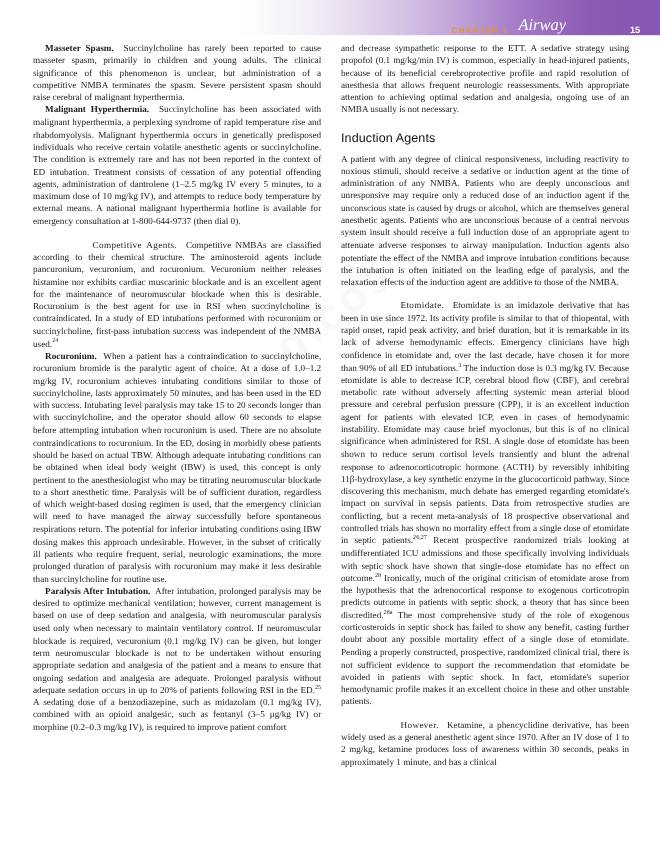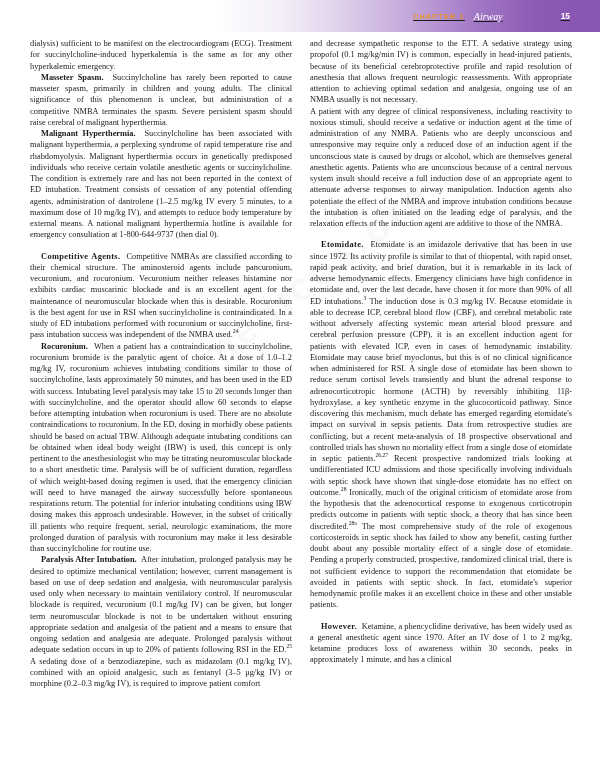--- a/index.html
+++ b/index.html
@@ -32,38 +32,37 @@
                 #a379c6 79%,
                 #8d5bb5 89%,
                 #8755b2 100%);
   }
   .header-inner {
     position: absolute;
     right: 0;
     top: 0;
     height: 32px;
     display: flex;
-    align-items: center;
+    align-items: flex-end;
     justify-content: flex-end;
     gap: 0;
-    padding-right: 16px;
-    text-decoration: underline;
+    padding-right: 4px;
   }
   .hdr-chapter {
     font-family: "Liberation Sans", sans-serif;
     font-weight: bold;
     font-size: 7.4px;
     letter-spacing: 1.1px;
     color: #e8922a;
     text-transform: uppercase;
   }
   .hdr-title {
     font-family: "Liberation Serif", serif;
     font-style: italic;
-    font-size: 10px;
+    font-size: 15px;
     color: #ffffff;
     margin-left: 9px;
   }
   .hdr-pageno {
     font-family: "Liberation Sans", sans-serif;
     font-weight: bold;
     font-size: 8.4px;
     color: #ffffff;
     margin-left: 58px;
     margin-right: 14px;
@@ -114,22 +113,23 @@
     hyphens: manual;
     -webkit-hyphens: manual;
   }
   p.indent { text-indent: 11px; }
   p.noindent { text-indent: 0; }
 
   .run-in-italic {
     font-weight: bold;
   }
   .run-in-bold {
-    font-weight: bold;
+    font-weight: normal;
     letter-spacing: 0.35px;
+    margin-left: 43px;
   }
   sup {
     font-size: 5.6px;
     vertical-align: super;
     line-height: 0;
   }
 
   h2.section-head {
     font-family: "Liberation Sans", sans-serif;
     font-weight: normal;
@@ -150,40 +150,40 @@
     <span class="hdr-pageno">15</span>
   </div>
 </div>
 
 <div class="watermark">booksmedicos.org</div>
 
 <div class="page">
 
   <div class="col">
 
-    <p class="noindent"><span>dialysis) sufficient to be manifest on the electrocardiogram (ECG). Treatment for succinylcholine-induced hyperkalemia is the same as for any other hyperkalemic emergency.</span></p>
 
     <p class="indent"><span class="run-in-italic">Masseter Spasm.</span>&nbsp; <span>Succinylcholine has rarely been reported to cause masseter spasm, primarily in children and young adults. The clinical significance of this phenomenon is unclear, but administration of a competitive NMBA terminates the spasm. Severe persistent spasm should raise cerebral of malignant hyperthermia.</span></p>
 
     <p class="indent"><span class="run-in-italic">Malignant Hyperthermia.</span>&nbsp; <span>Succinylcholine has been associated with malignant hyperthermia, a perplexing syndrome of rapid temperature rise and rhabdomyolysis. Malignant hyperthermia occurs in genetically predisposed individuals who receive certain volatile anesthetic agents or succinylcholine. The condition is extremely rare and has not been reported in the context of ED intubation. Treatment consists of cessation of any potential offending agents, administration of dantrolene (1–2.5 mg/kg IV every 5 minutes, to a maximum dose of 10 mg/kg IV), and attempts to reduce body temperature by external means. A national malignant hyperthermia hotline is available for emergency consultation at 1-800-644-9737 (then dial 0).</span></p>
 
     <div class="gap-md"></div>
 
     <p class="indent"><span class="run-in-bold">Competitive Agents.</span>&nbsp; <span>Competitive NMBAs are classified according to their chemical structure. The aminosteroid agents include pancuronium, vecuronium, and rocuronium. Vecuronium neither releases histamine nor exhibits cardiac muscarinic blockade and is an excellent agent for the maintenance of neuromuscular blockade when this is desirable. Rocuronium is the best agent for use in RSI when succinylcholine is contraindicated. In a study of ED intubations performed with rocuronium or succinylcholine, first-pass intubation success was independent of the NMBA used.</span><sup>24</sup></p>
 
     <p class="indent"><span class="run-in-italic">Rocuronium.</span>&nbsp; <span>When a patient has a contraindication to succinylcholine, rocuronium bromide is the paralytic agent of choice. At a dose of 1.0–1.2 mg/kg IV, rocuronium achieves intubating conditions similar to those of succinylcholine, lasts approximately 50 minutes, and has been used in the ED with success. Intubating level paralysis may take 15 to 20 seconds longer than with succinylcholine, and the operator should allow 60 seconds to elapse before attempting intubation when rocuronium is used. There are no absolute contraindications to rocuronium. In the ED, dosing in morbidly obese patients should be based on actual TBW. Although adequate intubating conditions can be obtained when ideal body weight (IBW) is used, this concept is only pertinent to the anesthesiologist who may be titrating neuromuscular blockade to a short anesthetic time. Paralysis will be of sufficient duration, regardless of which weight-based dosing regimen is used, that the emergency clinician will need to have managed the airway successfully before spontaneous respirations return. The potential for inferior intubating conditions using IBW dosing makes this approach undesirable. However, in the subset of critically ill patients who require frequent, serial, neurologic examinations, the more prolonged duration of paralysis with rocuronium may make it less desirable than succinylcholine for routine use.</span></p>
 
     <p class="indent"><span class="run-in-italic">Paralysis After Intubation.</span>&nbsp; <span>After intubation, prolonged paralysis may be desired to optimize mechanical ventilation; however, current management is based on use of deep sedation and analgesia, with neuromuscular paralysis used only when necessary to maintain ventilatory control. If neuromuscular blockade is required, vecuronium (0.1 mg/kg IV) can be given, but longer term neuromuscular blockade is not to be undertaken without ensuring appropriate sedation and analgesia of the patient and a means to ensure that ongoing sedation and analgesia are adequate. Prolonged paralysis without adequate sedation occurs in up to 20% of patients following RSI in the ED.</span><sup>25</sup> <span>A sedating dose of a benzodiazepine, such as midazolam (0.1 mg/kg IV), combined with an opioid analgesic, such as fentanyl (3–5 μg/kg IV) or morphine (0.2–0.3 mg/kg IV), is required to improve patient comfort</span></p>
 
   </div>
 
   <div class="col">
 
     <p class="noindent"><span>and decrease sympathetic response to the ETT. A sedative strategy using propofol (0.1 mg/kg/min IV) is common, especially in head-injured patients, because of its beneficial cerebroprotective profile and rapid resolution of anesthesia that allows frequent neurologic reassessments. With appropriate attention to achieving optimal sedation and analgesia, ongoing use of an NMBA usually is not necessary.</span></p>
 
+    <h2 class="section-head">Induction Agents</h2>
 
     <p class="noindent"><span>A patient with any degree of clinical responsiveness, including reactivity to noxious stimuli, should receive a sedative or induction agent at the time of administration of any NMBA. Patients who are deeply unconscious and unresponsive may require only a reduced dose of an induction agent if the unconscious state is caused by drugs or alcohol, which are themselves general anesthetic agents. Patients who are unconscious because of a central nervous system insult should receive a full induction dose of an appropriate agent to attenuate adverse responses to airway manipulation. Induction agents also potentiate the effect of the NMBA and improve intubation conditions because the intubation is often initiated on the leading edge of paralysis, and the relaxation effects of the induction agent are additive to those of the NMBA.</span></p>
 
     <div class="gap-md"></div>
 
     <p class="indent"><span class="run-in-bold">Etomidate.</span>&nbsp; <span>Etomidate is an imidazole derivative that has been in use since 1972. Its activity profile is similar to that of thiopental, with rapid onset, rapid peak activity, and brief duration, but it is remarkable in its lack of adverse hemodynamic effects. Emergency clinicians have high confidence in etomidate and, over the last decade, have chosen it for more than 90% of all ED intubations.</span><sup>3</sup> <span>The induction dose is 0.3 mg/kg IV. Because etomidate is able to decrease ICP, cerebral blood flow (CBF), and cerebral metabolic rate without adversely affecting systemic mean arterial blood pressure and cerebral perfusion pressure (CPP), it is an excellent induction agent for patients with elevated ICP, even in cases of hemodynamic instability. Etomidate may cause brief myoclonus, but this is of no clinical significance when administered for RSI. A single dose of etomidate has been shown to reduce serum cortisol levels transiently and blunt the adrenal response to adrenocorticotropic hormone (ACTH) by reversibly inhibiting 11β-hydroxylase, a key synthetic enzyme in the glucocorticoid pathway. Since discovering this mechanism, much debate has emerged regarding etomidate's impact on survival in sepsis patients. Data from retrospective studies are conflicting, but a recent meta-analysis of 18 prospective observational and controlled trials has shown no mortality effect from a single dose of etomidate in septic patients.</span><sup>26,27</sup> <span>Recent prospective randomized trials looking at undifferentiated ICU admissions and those specifically involving individuals with septic shock have shown that single-dose etomidate has no effect on outcome.</span><sup>28</sup> <span>Ironically, much of the original criticism of etomidate arose from the hypothesis that the adrenocortical response to exogenous corticotropin predicts outcome in patients with septic shock, a theory that has since been discredited.</span><sup>28a</sup> <span>The most comprehensive study of the role of exogenous corticosteroids in septic shock has failed to show any benefit, casting further doubt about any possible mortality effect of a single dose of etomidate. Pending a properly constructed, prospective, randomized clinical trial, there is not sufficient evidence to support the recommendation that etomidate be avoided in patients with septic shock. In fact, etomidate's superior hemodynamic profile makes it an excellent choice in these and other unstable patients.</span></p>
 
     <div class="gap-md"></div>
 
     <p class="indent"><span class="run-in-bold">However.</span>&nbsp; <span>Ketamine, a phencyclidine derivative, has been widely used as a general anesthetic agent since 1970. After an IV dose of 1 to 2 mg/kg, ketamine produces loss of awareness within 30 seconds, peaks in approximately 1 minute, and has a clinical</span></p>

